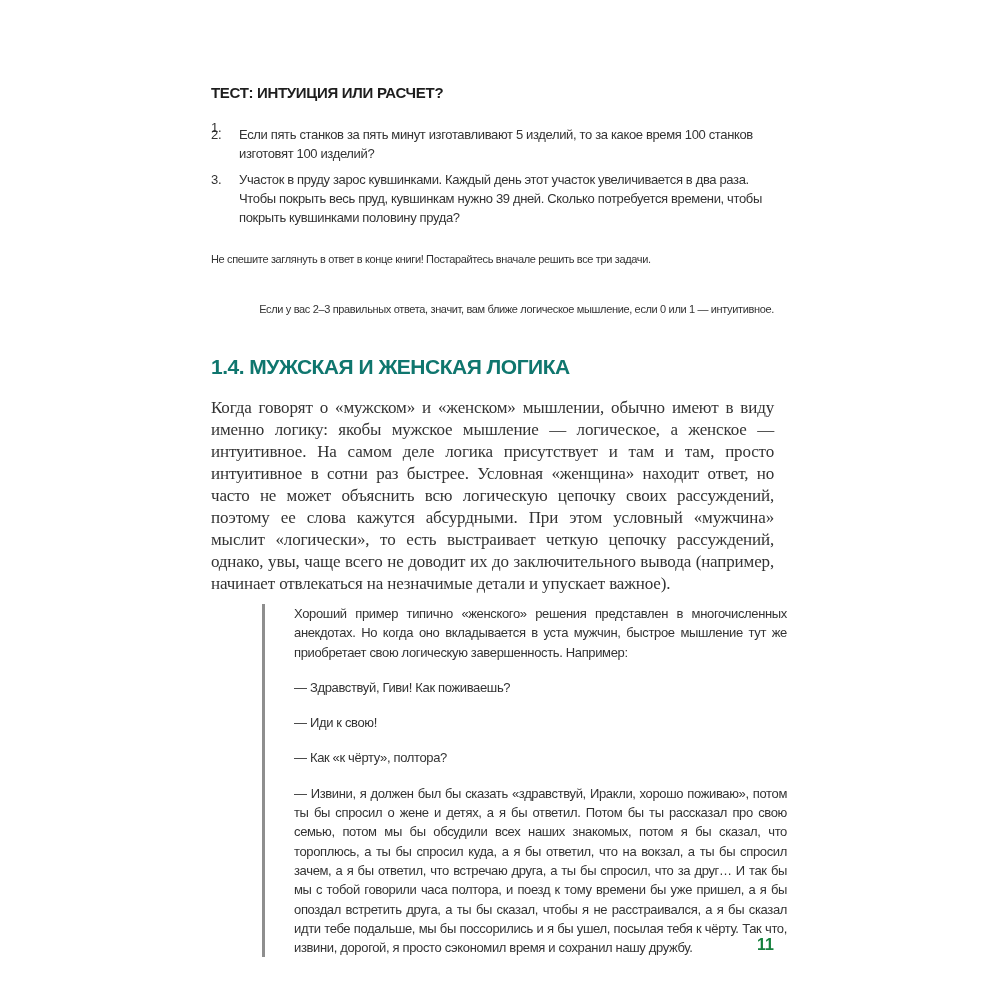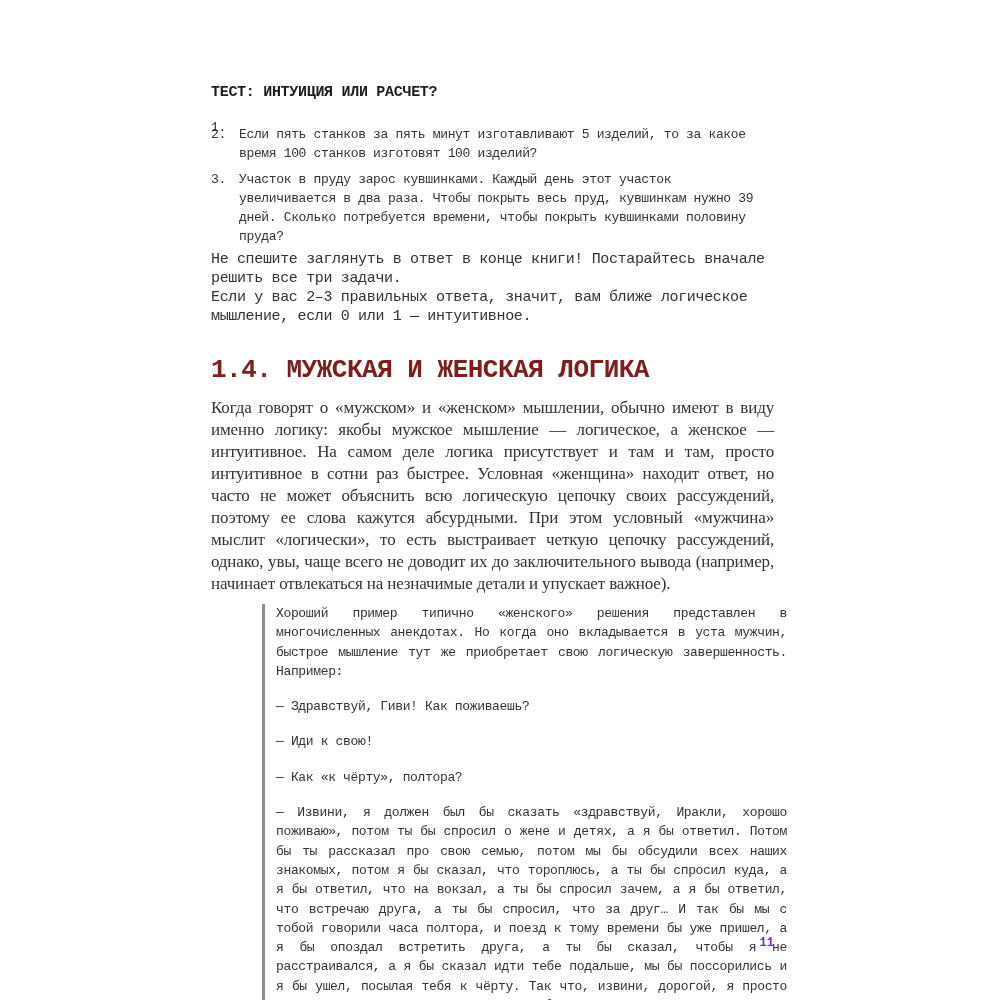--- a/index.html
+++ b/index.html
@@ -1,35 +1,35 @@
 <!DOCTYPE html>
 <html><head>
 <meta charset="utf-8">
 <style>
   html, body { margin: 0; padding: 0; background: #ffffff; }
   body { width: 1000px; height: 1000px; position: relative; overflow: hidden; color: #2b2b2b; }
   .page { position: absolute; left: 211px; top: 0; width: 563px; }
-  .sans { font-family: Liberation Mono, monospace; }
+  .sans { font-family: Liberation Sans, sans-serif; }
   .serif { font-family: "Liberation Serif", "DejaVu Serif", serif; }
 
   .test-title { position: absolute; top: 84px; left: 0; font-size: 15px; font-weight: bold; letter-spacing: -0.3px; color: #1e1e1e; white-space: nowrap; }
   .q-list { position: absolute; top: 118px; left: 0; width: 563px; margin: 0; padding: 0; list-style: none; }
   .q-item { position: relative; padding-left: 28px; font-size: 13px; line-height: 19px; margin-bottom: 7px; letter-spacing: -0.35px; color: #333; text-align: left; }
   .q-num { position: absolute; left: 0; top: 0; }
-  .note { position: absolute; left: 0; width: 563px; font-size: 15px; line-height: 19px; letter-spacing: -0.35px; color: #333; }
+  .note { position: absolute; left: 0; width: 563px; font-size: 11px; line-height: 19px; letter-spacing: -0.35px; color: #333; }
 
-  .section-title { position: absolute; top: 355px; left: 0; font-size: 26px; font-weight: bold; letter-spacing: -0.5px; color: #7f1d1d; white-space: nowrap; }
+  .section-title { position: absolute; top: 355px; left: 0; font-size: 21px; font-weight: bold; letter-spacing: -0.5px; color: #0f766e; white-space: nowrap; }
 
   .body-para { position: absolute; top: 397px; left: 0; width: 563px; font-size: 17px; line-height: 22px; text-align: justify; color: #333; letter-spacing: -0.15px; }
 
-  .quote { position: absolute; top: 604px; left: 51px; width: 512px; border-left: 3px solid #8e8e8e; padding-left: 11px; box-sizing: border-box; width: 525px; }
+  .quote { position: absolute; top: 604px; left: 51px; width: 512px; border-left: 3px solid #8e8e8e; padding-left: 29px; box-sizing: border-box; width: 525px; }
   .quote p { margin: 0; font-size: 13px; line-height: 19.3px; text-align: justify; color: #333; letter-spacing: -0.35px; }
   .quote .gap { margin-top: 16px; }
 
-  .page-number { position: absolute; top: 936px; left: 523px; width: 40px; text-align: right; font-size: 12px; font-weight: bold; color: #6d28d9; }
+  .page-number { position: absolute; top: 936px; left: 523px; width: 40px; text-align: right; font-size: 16px; font-weight: bold; color: #15803d; }
 </style>
 </head>
 <body>
 
 <div class="page">
 
   <div class="test-title sans">ТЕСТ: ИНТУИЦИЯ ИЛИ РАСЧЕТ?</div>
 
   <ol class="q-list sans">
     <li class="q-item">
@@ -39,21 +39,21 @@
       <span class="q-num">2.</span>
       <span>Если пять станков за пять минут изготавливают 5 изделий, то за какое время 100 станков изготовят 100 изделий?</span>
     </li>
     <li class="q-item">
       <span class="q-num">3.</span>
       <span>Участок в пруду зарос кувшинками. Каждый день этот участок увеличивается в два раза. Чтобы покрыть весь пруд, кувшинкам нужно 39 дней. Сколько потребуется времени, чтобы покрыть кувшинками половину пруда?</span>
     </li>
   </ol>
 
   <div class="note sans" style="top:250px;">Не спешите заглянуть в ответ в конце книги! Постарайтесь вначале решить все три задачи.</div>
-  <div class="note sans" style="top:288px;">Если у вас 2–3 правильных ответа, значит, вам ближе логическое мышление, если 0 или 1 — интуитивное.</div>
+  <div class="note sans" style="top:300px;text-align:right;">Если у вас 2–3 правильных ответа, значит, вам ближе логическое мышление, если 0 или 1 — интуитивное.</div>
 
   <div class="section-title sans">1.4. МУЖСКАЯ И ЖЕНСКАЯ ЛОГИКА</div>
 
   <div class="body-para serif">Когда говорят о «мужском» и «женском» мышлении, обычно имеют в виду именно логику: якобы мужское мышление — логическое, а женское — интуитивное. На самом деле логика присутствует и там и там, просто интуитивное в сотни раз быстрее. Условная «женщина» находит ответ, но часто не может объяснить всю логическую цепочку своих рассуждений, поэтому ее слова кажутся абсурдными. При этом условный «мужчина» мыслит «логически», то есть выстраивает четкую цепочку рассуждений, однако, увы, чаще всего не доводит их до заключительного вывода (например, начинает отвлекаться на незначимые детали и упускает важное).</div>
 
   <div class="quote sans">
     <p>Хороший пример типично «женского» решения представлен в многочисленных анекдотах. Но когда оно вкладывается в уста мужчин, быстрое мышление тут же приобретает свою логическую завершенность. Например:</p>
     <p class="gap">— Здравствуй, Гиви! Как поживаешь?</p>
     <p class="gap">— Иди к свою!</p>
     <p class="gap">— Как «к чёрту», полтора?</p>

